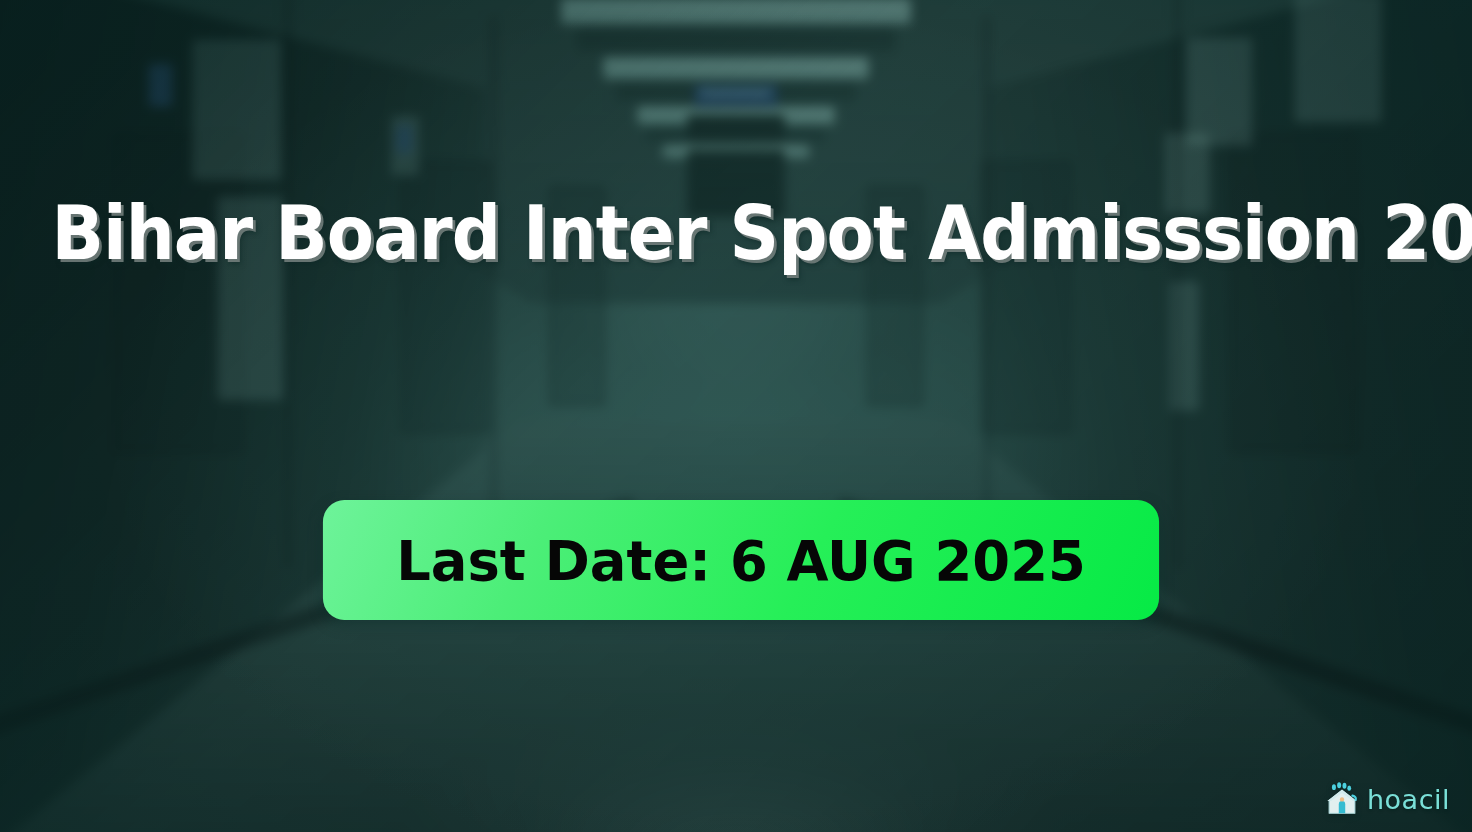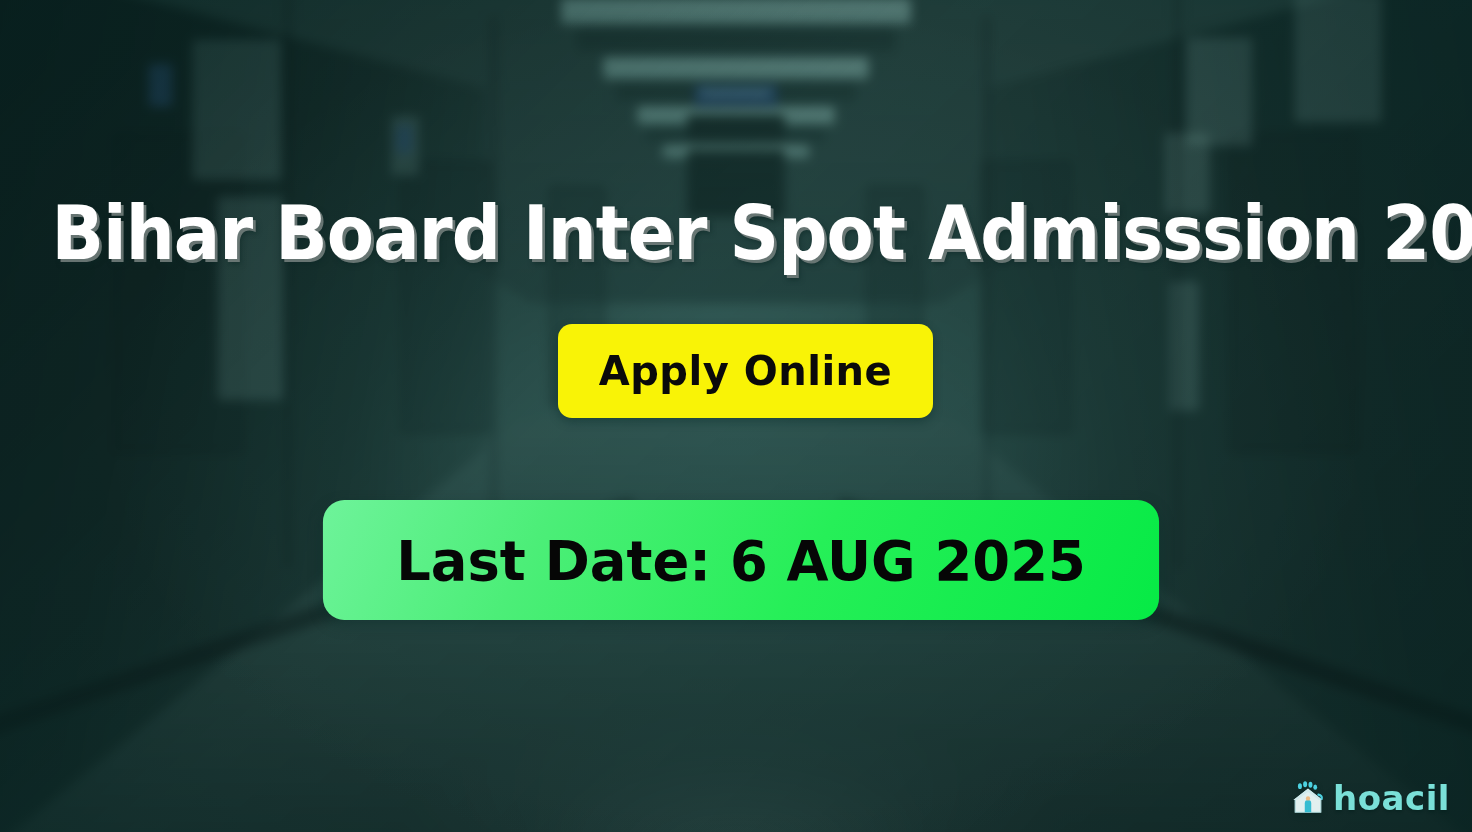--- a/index.html
+++ b/index.html
@@ -221,21 +221,21 @@
 
   
   .logo {
     position:absolute; right:22px; bottom:14px;
     display:flex; align-items:center; gap:6px;
     opacity:.96;
   }
   .logo-mark { width:38px; height:38px; display:block; filter:drop-shadow(0 2px 3px rgba(4,32,30,.55)); }
   .logo-text {
     font-family:"DejaVu Sans", sans-serif;
-    font-weight:700; font-size:34px; letter-spacing:.5px;
+    font-weight:400; font-size:27px; letter-spacing:.5px;
     color:#7fe8e0;
     text-shadow:0 2px 3px rgba(4,32,30,.55);
   }
 </style>
 </head>
 <body>
 
 <div class="banner">
 
   <div class="photo">
@@ -287,21 +287,20 @@
   </div>
 
   <div class="tint"></div>
   <div class="tint2"></div>
   <div class="vignette"></div>
 
   <div class="content">
 
     <h1 class="headline">Bihar Board Inter Spot Admisssion 2025</h1>
 
-    <button class="apply-btn">Apply Online</button>
 
     <div class="date-bar">Last Date: 6 AUG 2025</div>
   </div>
 
   <div class="logo">
     <svg class="logo-mark" viewBox="0 0 40 40">
 
       <g fill="#4fd8e8">
         <ellipse cx="11.5" cy="7.5" rx="2.1" ry="3.0"></ellipse>
         <ellipse cx="17.0" cy="5.6" rx="2.1" ry="3.2"></ellipse>

